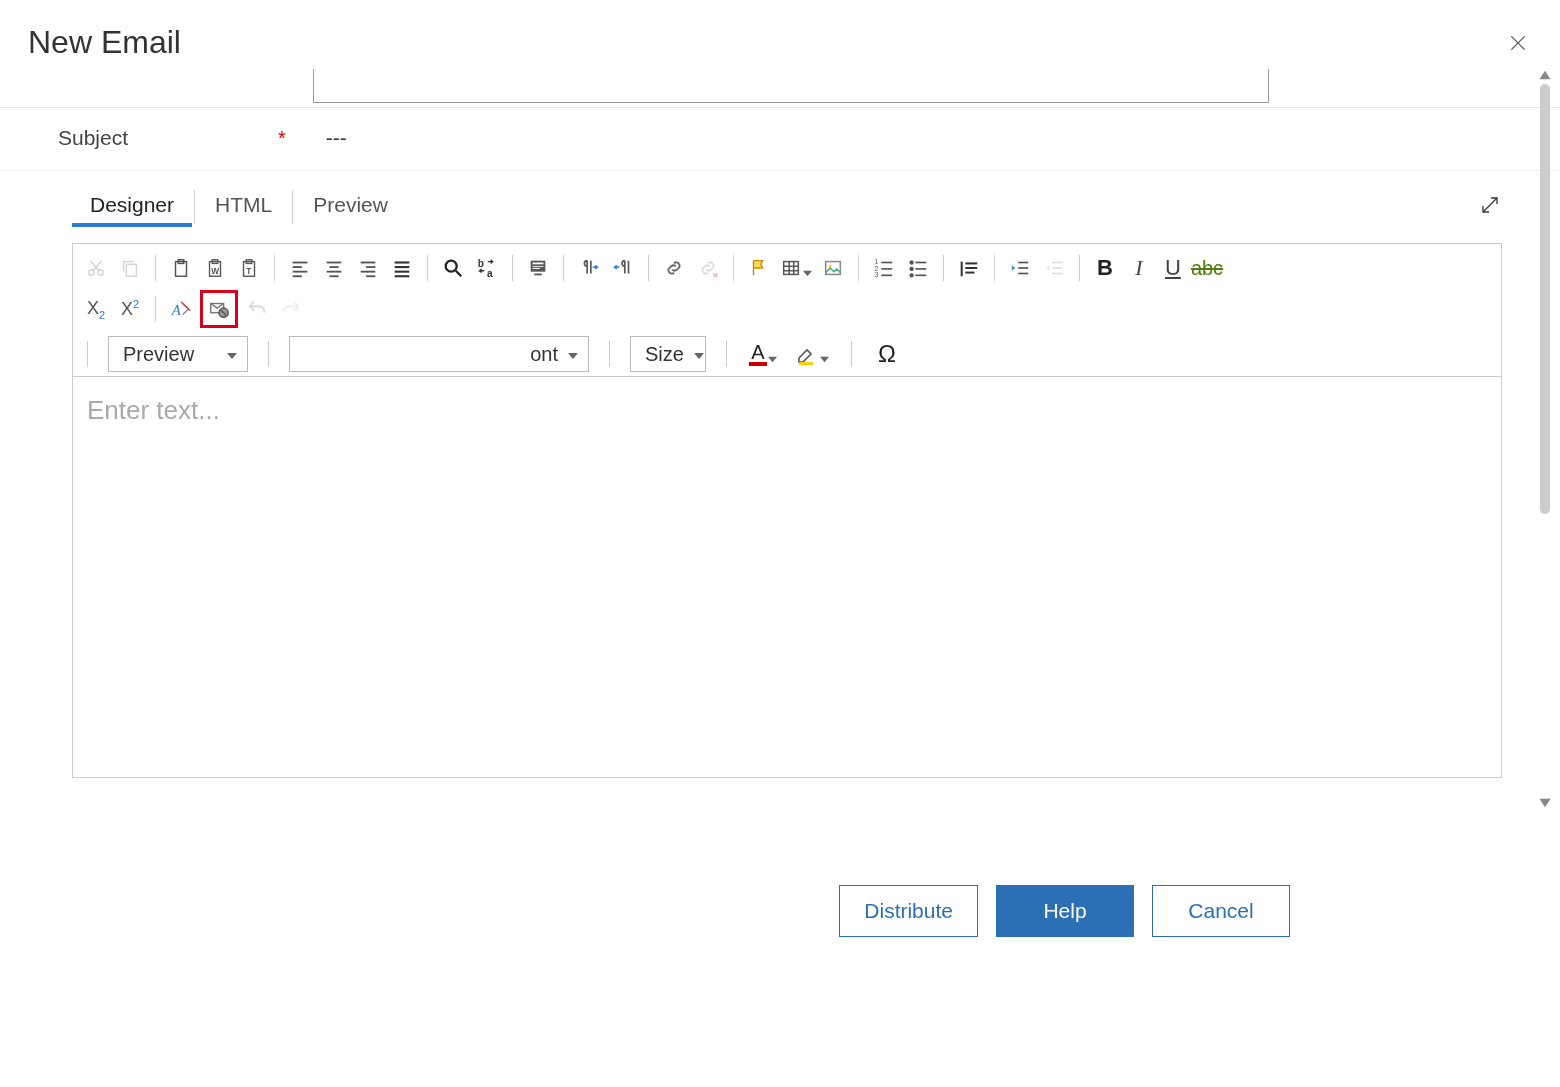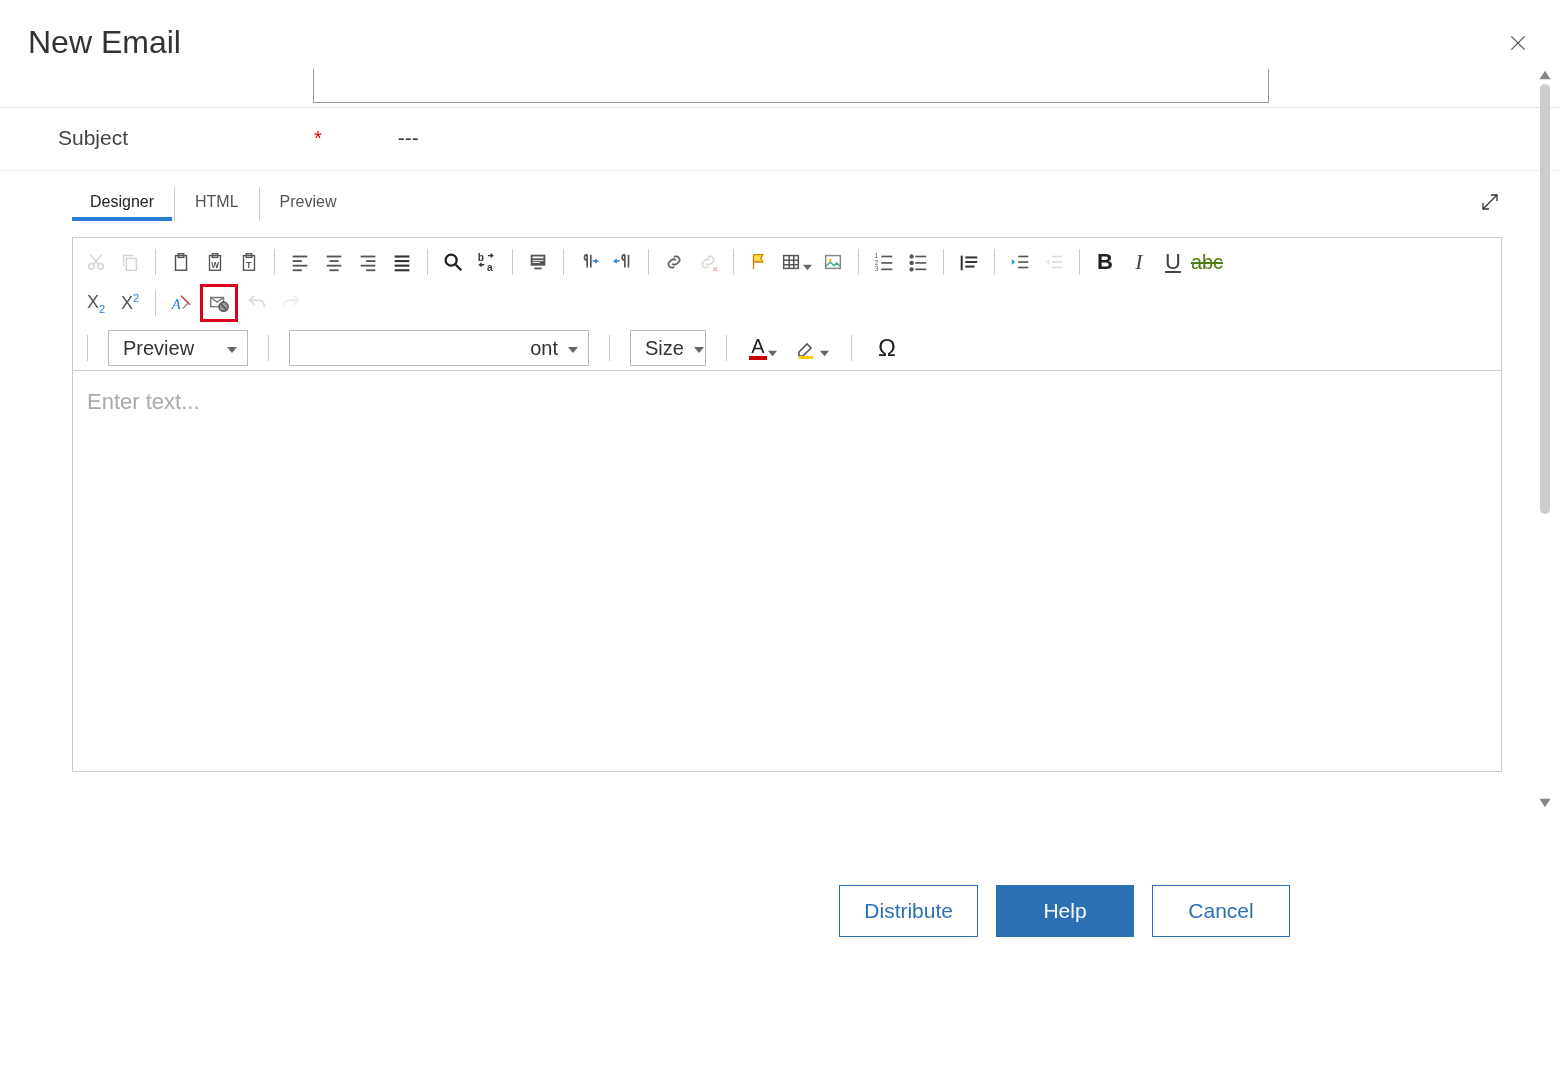--- a/index.html
+++ b/index.html
@@ -48,34 +48,33 @@
     height: 34px;
     border: 1px solid #999;
     border-top: none;
   }
 
   .subject-row {
     display: flex;
     align-items: center;
     padding: 18px 0 20px 58px;
     border-bottom: 1px solid #eee;
-    gap: 36px;
   }
   .subject-label { font-size: 21px; color: #444; width: 220px; }
   .req { color: #d00; font-size: 20px; margin-right: 40px; }
   .subject-value { font-size: 21px; color: #333; letter-spacing: 0px;}
 
   .tabs-row {
     display: flex;
     align-items: center;
     padding: 0 58px 0 72px;
     margin-top: 16px;
     justify-content: space-between;
   }
-  .tabs { display: flex; align-items: center; gap:0; font-size: 16px; color: #555;}
+  .tabs { display: flex; align-items: center; gap:0; font-size: 21px; color: #555;}
   .tab {
     padding: 6px 18px 10px 18px;
     cursor: pointer;
   }
   .tab.active { color: #222; border-bottom: 4px solid #2b7cd3; padding-bottom:6px; font-weight:400;}
   .tab-sep { width:1px; height:34px; background:#ccc; margin:0 2px;}
   .expand-icon { cursor:pointer; }
   .expand-icon svg{width:24px;height:24px;stroke:#333;stroke-width:1.3;fill:none;}
 
   .editor-wrap {
@@ -155,21 +154,21 @@
 
   .font-color {
     display:inline-flex;align-items:flex-end;justify-content:center;gap:1px;cursor:pointer;
   }
   .font-color .letter{font-size:20px;font-weight:400;color:#222;line-height:1;}
   .font-color .bar{width:18px;height:4px;}
 
   .editor-body {
     min-height: 400px;
     padding: 18px 14px;
-    font-size: 22px;
+    font-size: 26px;
     color: #aaa;
   }
 
   .scroll-track {
     position: absolute;
     right: 10px;
     top: 84px;
     width: 10px;
     height: 718px;
   }

